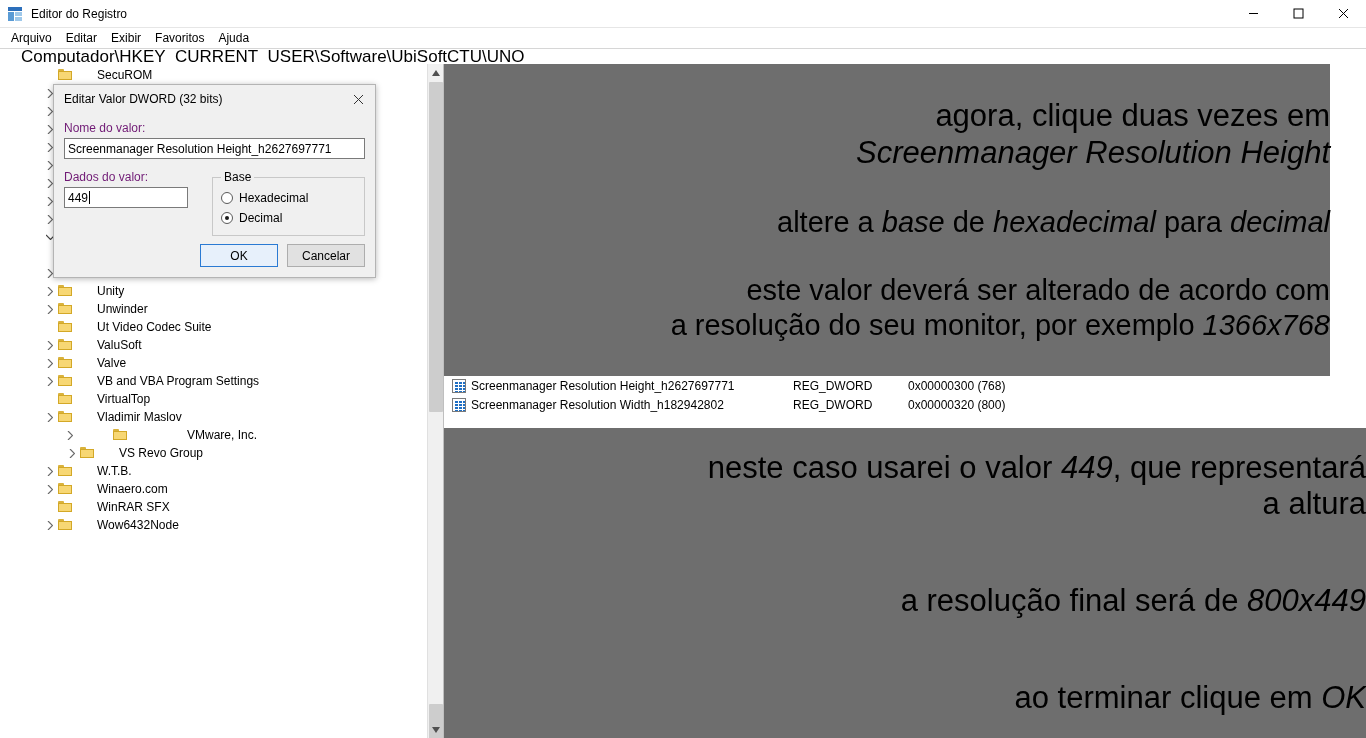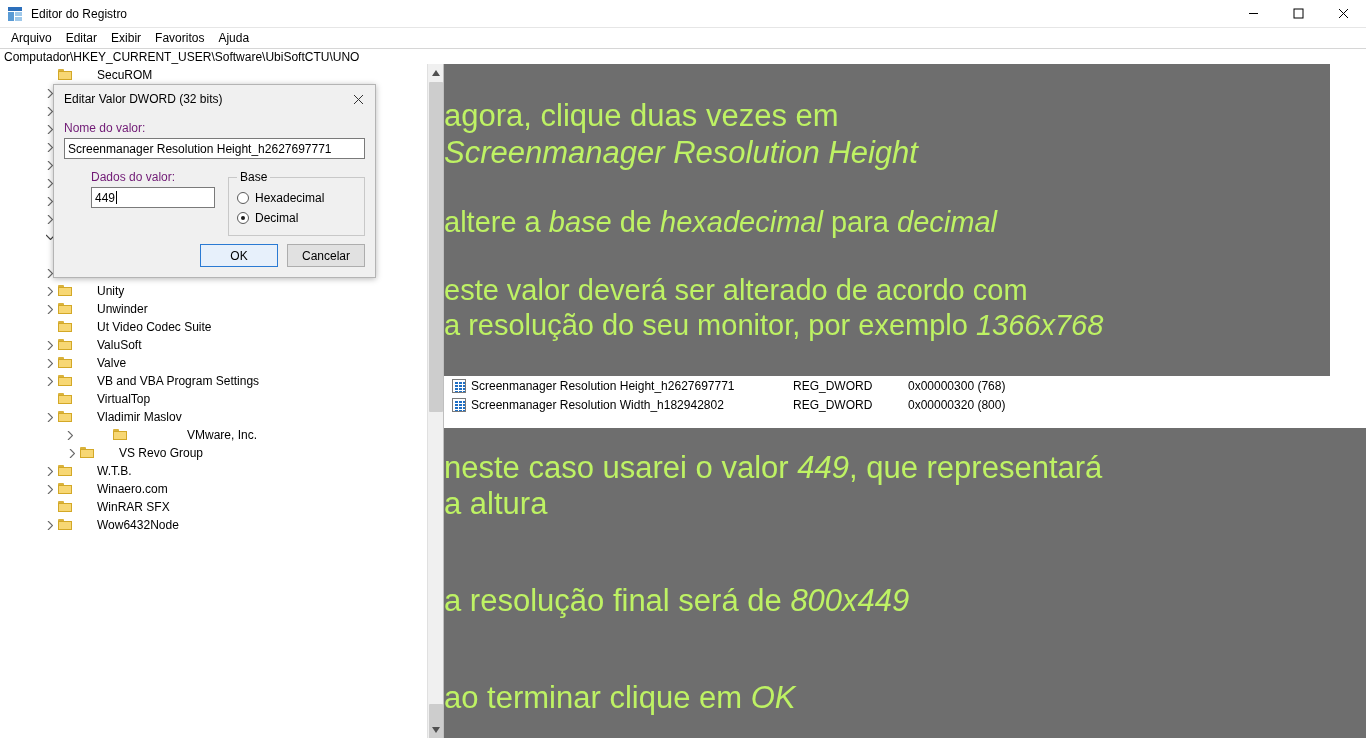--- a/index.html
+++ b/index.html
@@ -36,21 +36,21 @@
   #menubar {
     height:20px; display:flex; align-items:center; padding-left:4px;
     background:#ffffff; font-size:12px; color:#000;
   }
   #menubar .mi { padding:2px 7px; }
 
   
   #addressbar {
     height:18px; border-top:1px solid #d6d6d6; border-bottom:1px solid #d6d6d6;
     background:#ffffff; display:flex; align-items:center;
-    padding-left:4px; font-size:12px; color:#000;
+    padding-left:21px; font-size:17px; color:#000;
   }
 
   
   #content { position:absolute; top:64px; left:0; right:0; bottom:0; display:flex; }
 
   
   #treepane {
     width:444px; position:relative; background:#ffffff;
     border-right:1px solid #bfbfbf;
     overflow:hidden;
@@ -94,22 +94,22 @@
     color:#5a5a5a;
   }
   .vscroll .arrow.bottom { position:absolute; bottom:0; left:0; }
   .vscroll .thumb {
     position:absolute; left:1px; width:14px; background:#cdcdcd; border-radius:1px;
   }
 
   
   #rightpane { flex:1; position:relative; background:#ffffff; overflow:hidden; }
   .gray-block {
-    background:#6e6e6e; color:#bef264;
-    display:flex; flex-direction:column; align-items:flex-start; justify-content:center;
+    background:#6e6e6e; color:#000000;
+    display:flex; flex-direction:column; align-items:flex-end; justify-content:center;
     text-align:center;
   }
   #block1 { position:absolute; left:0; top:0; right:36px; height:312px; }
   #valuelist { position:absolute; left:0; top:312px; right:0; height:64px; background:#ffffff; }
   #block2 { position:absolute; left:0; top:364px; right:0; bottom:0; }
 
   .gtext { line-height:1.18; font-weight:400; }
   .s1 { font-size:31px; }
   .s2 { font-size:29px; }
   .s3 { font-size:31px; }
@@ -144,21 +144,21 @@
     width:34px; height:28px; display:flex; align-items:center; justify-content:center; color:#333;
   }
   .dlg-body { padding:8px 10px 0 10px; }
   .fieldlabel { font-size:12px; color:#701a75; margin-bottom:3px; }
   .textinput {
     height:21px; background:#ffffff; border:1px solid #7a7a7a;
     font-size:12px; color:#000; display:flex; align-items:center; padding:0 3px;
   }
   #name-input { width:301px; }
   .row2 { display:flex; margin-top:11px; }
-  #valuedata-col { width:135px;margin-left:27px; }
+  #valuedata-col { width:135px; }
   #datadata-input { width:124px; position:relative; }
   #datadata-input .caret {
     display:inline-block; width:1px; height:13px; background:#000; margin-left:1px;
   }
   fieldset.base {
     margin:0 0 0 13px; padding:4px 8px 7px 8px;
     border:1px solid #c8c8c8; width:153px;
   }
   fieldset.base legend { font-size:12px; padding:0 3px; color:#000; }
   .radio { display:flex; align-items:center; font-size:12px; color:#000; height:20px; }

